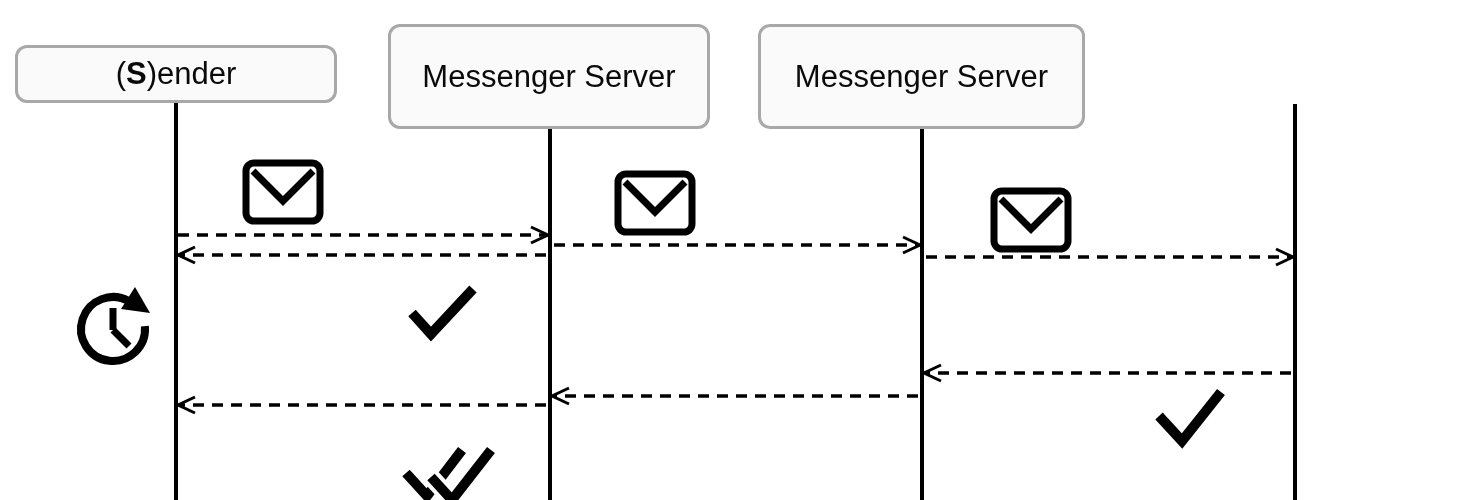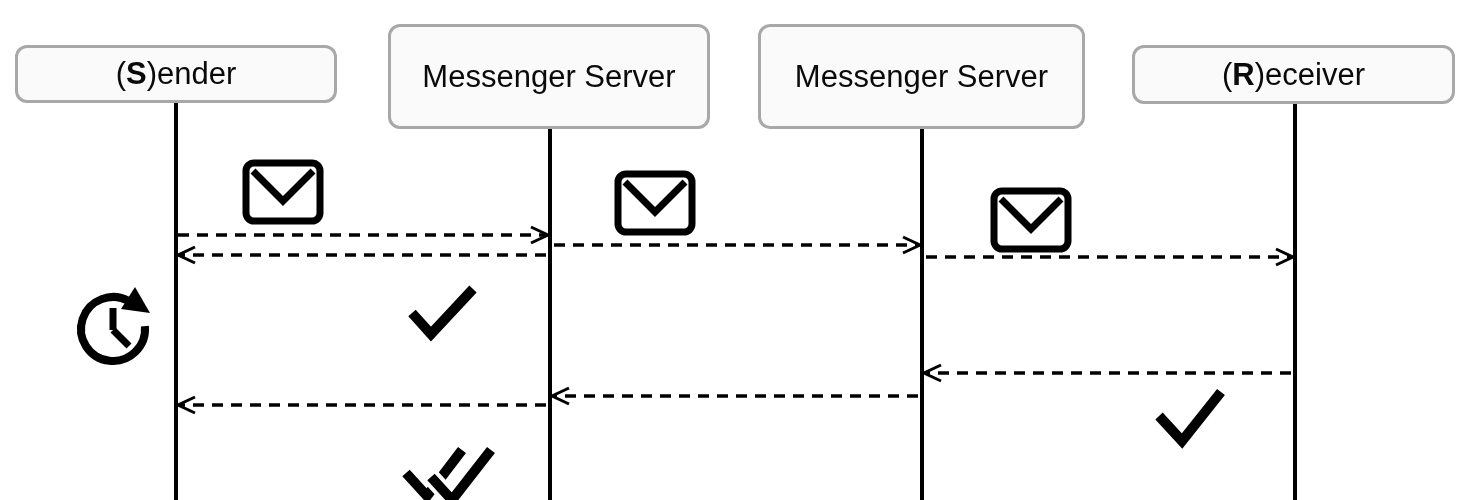--- a/index.html
+++ b/index.html
@@ -107,17 +107,14 @@
   </div>
 
   <div class="pbox box-mss">
     <div><span>Messenger Server</span><span class="b"></span><span></span></div>
   </div>
 
   <div class="pbox box-msr">
     <div><span>Messenger Server</span><span class="b"></span><span></span></div>
   </div>
 
-  <div class="pbox box-receiver">
-    <div><span>(</span><span class="b">R</span><span>)eceiver</span></div>
-  </div>
 
 </div>
 
 </body></html>

